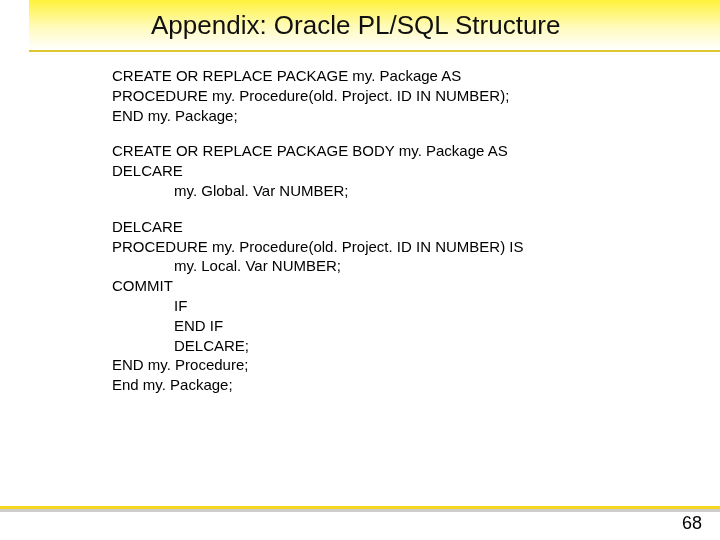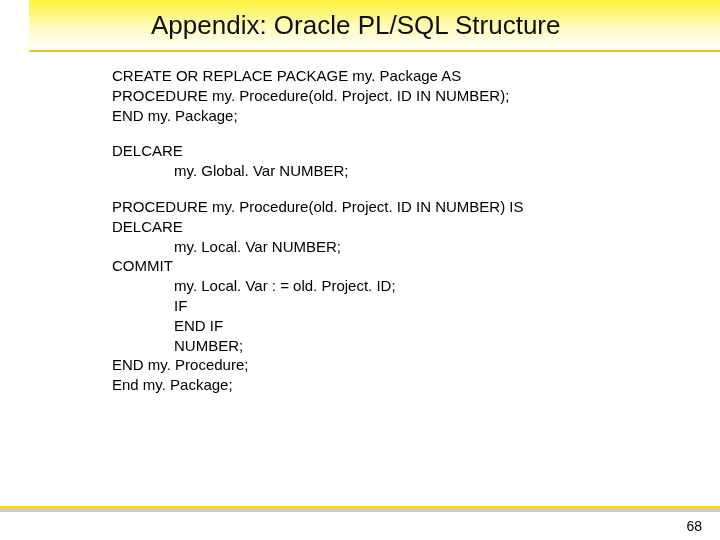--- a/index.html
+++ b/index.html
@@ -48,53 +48,53 @@
   }
   .footer-band .grey {
     height: 3px;
     background: #cccccc;
     margin-top: 0;
   }
   .page-number {
     position: absolute;
     bottom: 6px;
     right: 18px;
-    font-size: 14px;
+    font-size: 18px;
     color: #000;
   }
 </style>
 </head>
 <body>
 
 <div class="header-band">
   <div class="title">Appendix: Oracle PL/SQL Structure</div>
 </div>
 
 <div class="content">
 
   <div class="block">
     <div>CREATE OR REPLACE PACKAGE my. Package AS</div>
     <div>PROCEDURE my. Procedure(old. Project. ID IN NUMBER);</div>
     <div>END my. Package;</div>
   </div>
 
   <div class="block">
+    <div>CREATE OR REPLACE PACKAGE BODY my. Package AS</div>
     <div>DELCARE</div>
     <div class="indent1">my. Global. Var NUMBER;</div>
   </div>
 
   <div class="block">
+    <div>DELCARE</div>
     <div>PROCEDURE my. Procedure(old. Project. ID IN NUMBER) IS</div>
-    <div>DELCARE</div>
     <div class="indent1">my. Local. Var NUMBER;</div>
     <div>COMMIT</div>
-    <div class="indent1">my. Local. Var : = old. Project. ID;</div>
     <div class="indent1">IF</div>
     <div class="indent1">END IF</div>
-    <div class="indent1">NUMBER;</div>
+    <div class="indent1">DELCARE;</div>
     <div>END my. Procedure;</div>
     <div>End my. Package;</div>
   </div>
 
 </div>
 
 <div class="footer-band">
   <div class="yellow"></div>
   <div class="grey"></div>
 </div>

